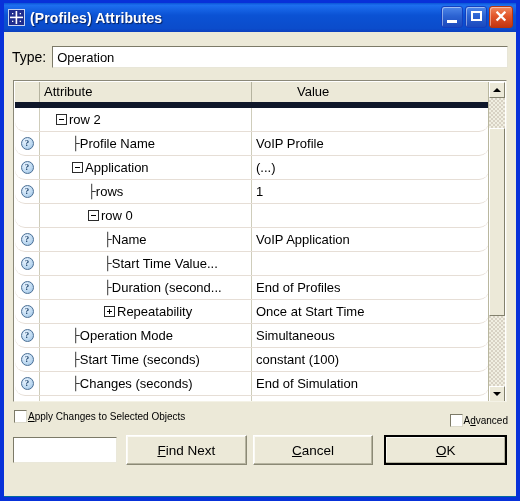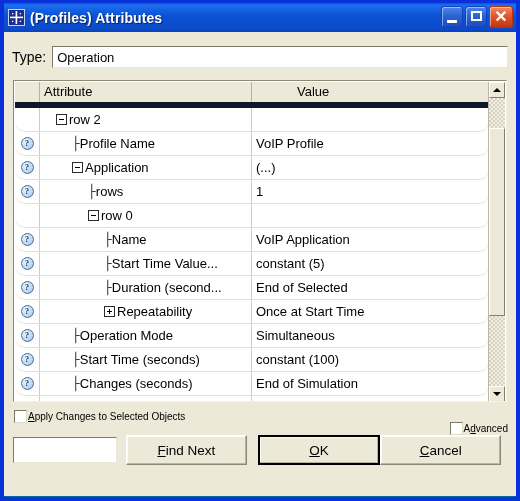--- a/index.html
+++ b/index.html
@@ -332,21 +332,21 @@
     position: absolute;
     left: 10px; top: 378px;
     width: 494px; height: 20px;
   }
   .cb-group {
     position: absolute;
     display: flex;
     align-items: center;
   }
   #cb-apply { left: 0; top: 0; }
-  #cb-advanced { right: 0; top: 12px; }
+  #cb-advanced { right: 0; top: 4px; }
   .checkbox {
     width: 13px; height: 13px;
     background: #ffffff;
     border: 1px solid #7c7a68;
     border-right-color: #dcdacb;
     border-bottom-color: #dcdacb;
     box-sizing: border-box;
     margin-right: 1px;
     flex: 0 0 auto;
   }
@@ -517,32 +517,31 @@
             </div>
             <div class="trow">
               <div class="cell-gutter">
                 <span class="help-icon">?</span>
               </div>
               <div class="cell-attr">
                 <span class="tree-pad" style="width: 64px;"></span>
                 <span class="tbranch">├</span>
                 <span class="node-label">Start Time Value...</span>
               </div>
-              <div class="cell-value">constant (5)</div>
             </div>
             <div class="trow">
               <div class="cell-gutter">
                 <span class="help-icon">?</span>
               </div>
               <div class="cell-attr">
                 <span class="tree-pad" style="width: 64px;"></span>
                 <span class="tbranch">├</span>
                 <span class="node-label">Duration (second...</span>
               </div>
-              <div class="cell-value">End of Selected</div>
+              <div class="cell-value">End of Profiles</div>
             </div>
             <div class="trow">
               <div class="cell-gutter">
                 <span class="help-icon">?</span>
               </div>
               <div class="cell-attr">
                 <span class="tree-pad" style="width: 64px;"></span>
                 <span class="tw plus"></span>
                 <span class="node-label">Repeatability</span>
               </div>
@@ -617,22 +616,22 @@
         <span class="checkbox"></span>
         <span class="cb-label"><span>A</span><u>d</u><span>vanced</span></span>
       </div>
     </div>
 
     <div id="button-row">
       <input id="find-field" type="text" value="" placeholder="" style="">
       <div class="btn" id="btn-find">
         <span><u>F</u><span>ind Next</span></span>
       </div>
+      <div class="btn" id="btn-cancel">
+        <span><u>C</u><span>ancel</span></span>
+      </div>
       <div class="btn" id="btn-ok">
         <span><u>O</u><span>K</span></span>
       </div>
-      <div class="btn" id="btn-cancel">
-        <span><u>C</u><span>ancel</span></span>
-      </div>
     </div>
 
   </div>
 </div>
 
 </body></html>

